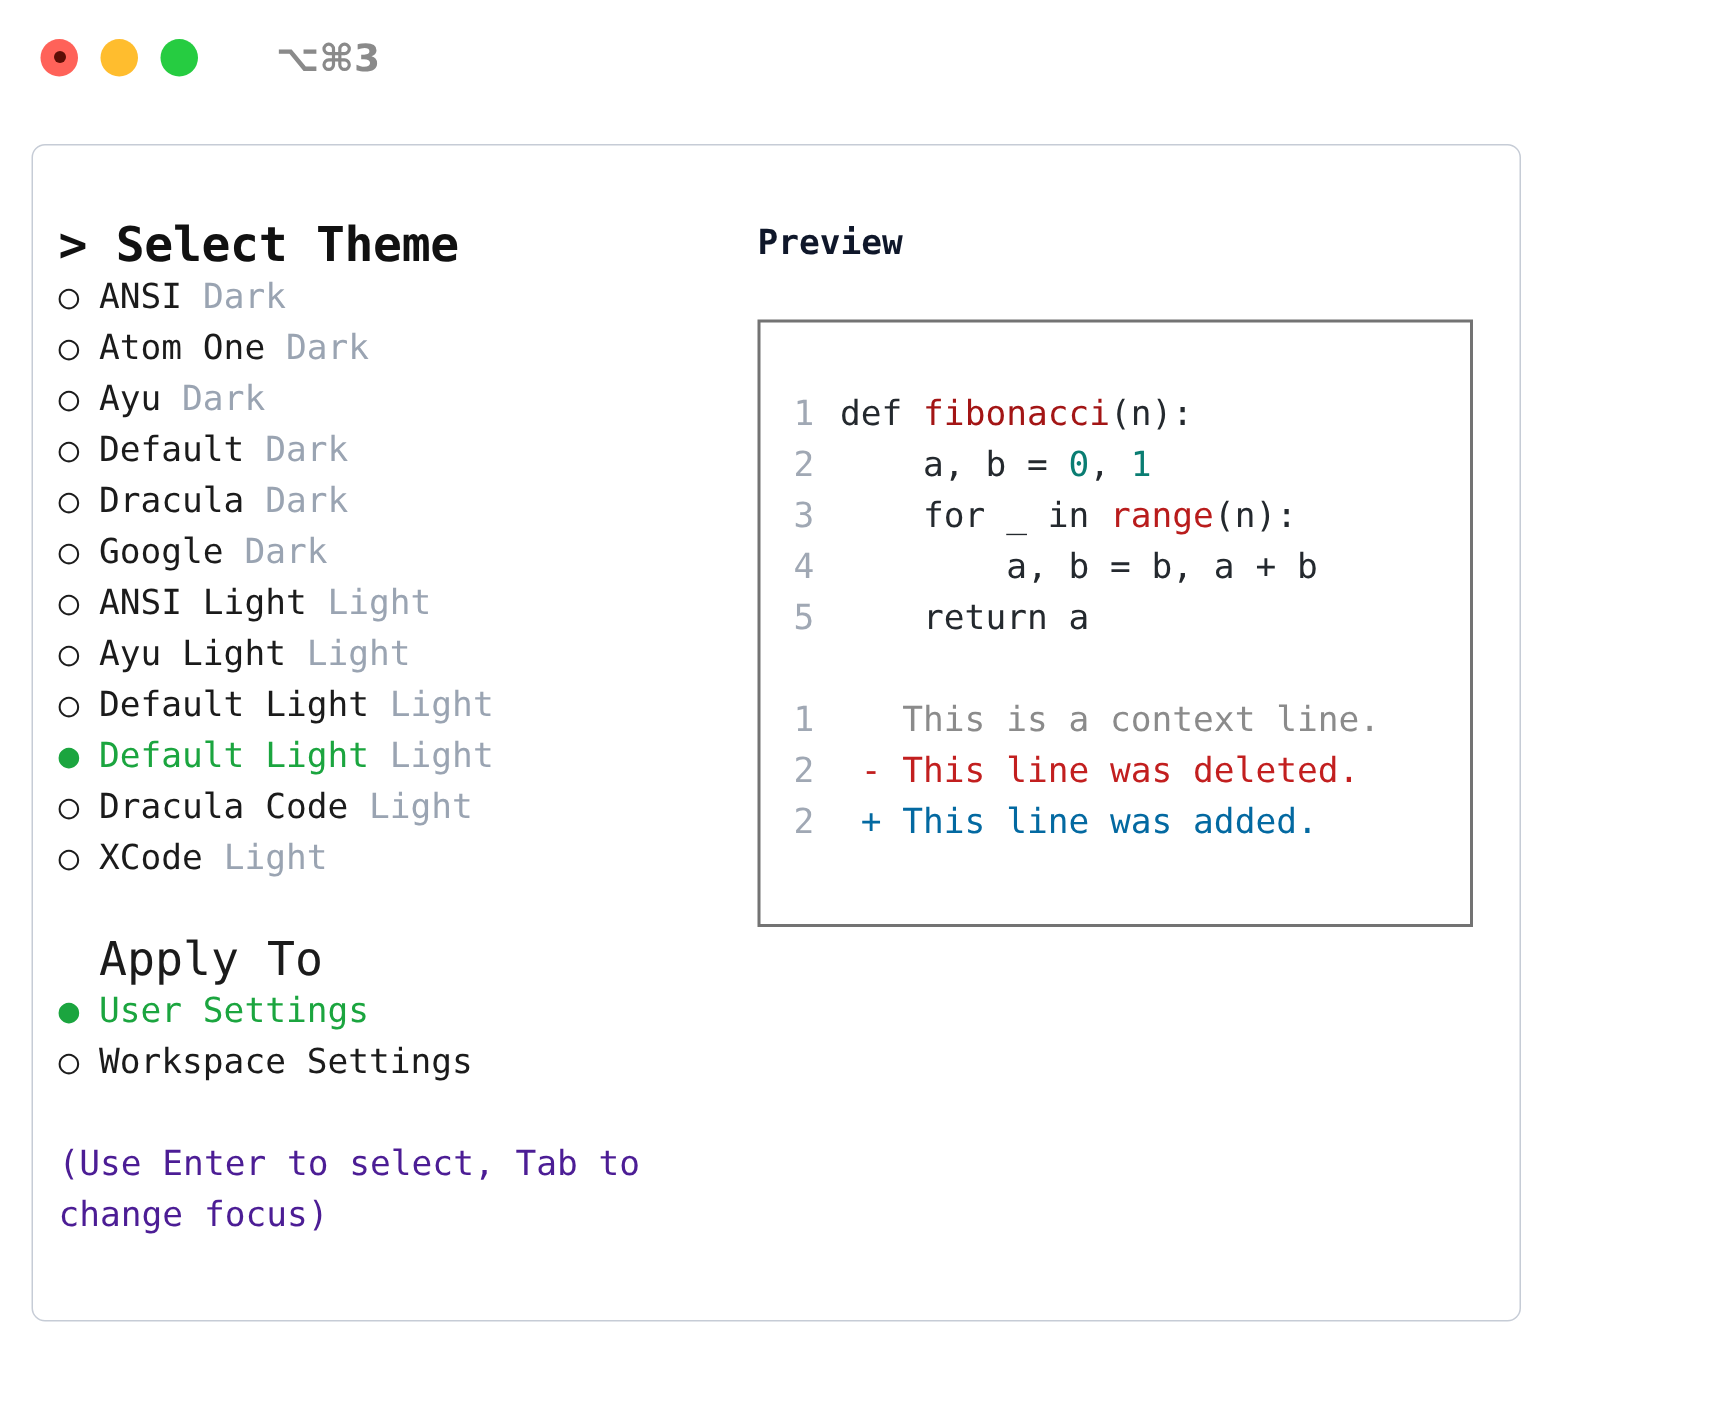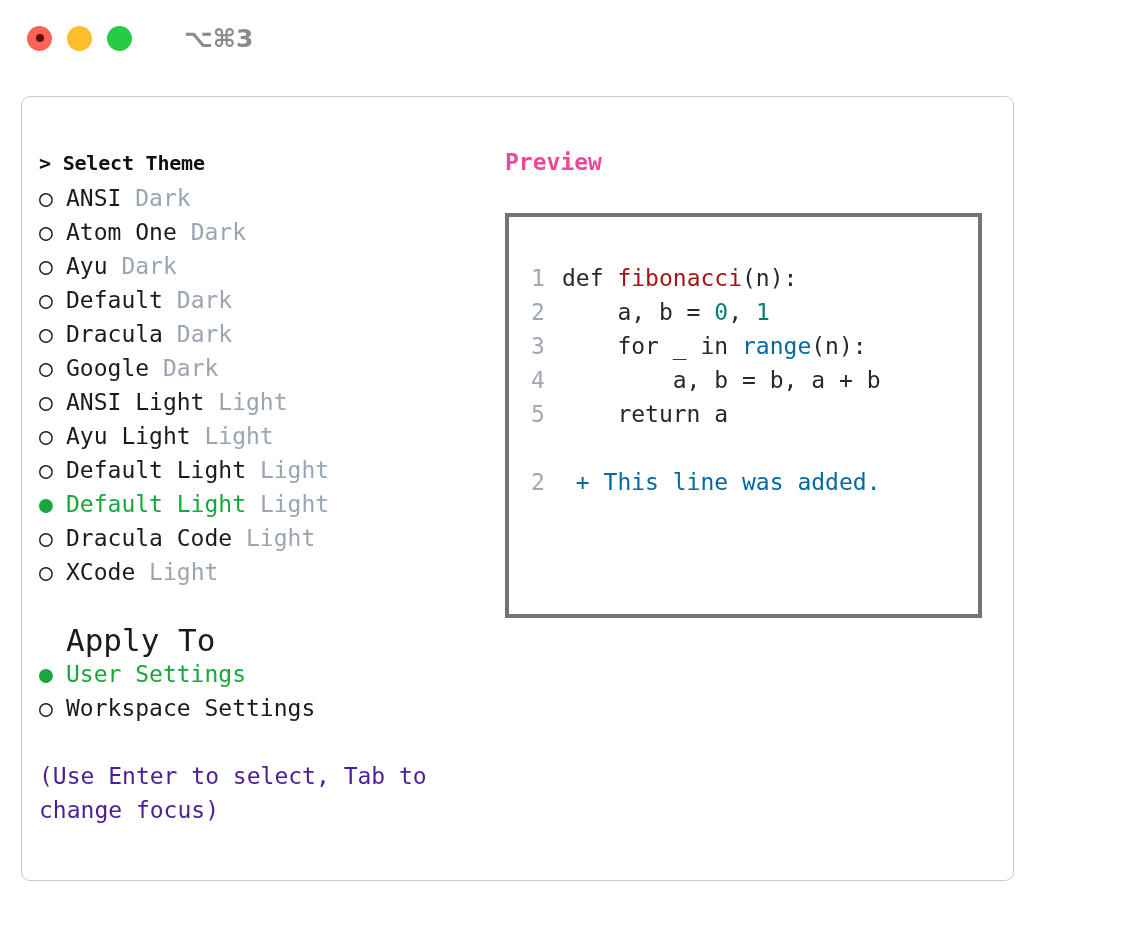--- a/index.html
+++ b/index.html
@@ -78,21 +78,21 @@
 
   .row {
     font-size: 23px;
     line-height: 34px;
     white-space: pre;
     color: #1b1b1b;
   }
 
   .header-row {
     font-weight: bold;
-    font-size: 20px;
+    font-size: 32px;
     line-height: 36px;
     color: #111111;
     letter-spacing: -0.2px;
   }
 
   .marker {
     display: inline-block;
     width: 27px;
   }
 
@@ -123,46 +123,46 @@
   
   #right {
     flex: 1 1 auto;
     padding-left: 18px;
   }
 
   #preview-title {
     font-size: 23px;
     line-height: 34px;
     font-weight: bold;
-    color: #ec4899;
+    color: #0f172a;
     margin-bottom: 34px;
   }
 
   #code-box {
     width: 477px;
     height: 405px;
-    border: 4px solid #737373;
+    border: 2px solid #737373;
     background: #ffffff;
     padding: 44px 0 0 22px;
   }
 
   .code-line {
     font-size: 23px;
     line-height: 34px;
     white-space: pre;
     color: #24292e;
   }
   .lnum {
     display: inline-block;
     width: 31px;
     color: #a0a8b4;
   }
   .tok-fn   { color: #a31515; }
   .tok-num  { color: #0a7d72; }
-  .tok-call { color: #0369a1; margin-top: 48px; }
+  .tok-call { color: #b91c1c; margin-top: 48px; }
 
   .diff-gap { height: 34px; }
   .diff-ctx { color: #8b8b8b; }
   .diff-del { color: #c21f1f; }
   .diff-add { color: #0369a1; }
 </style>
 </head>
 <body>
 
 <div id="window">
@@ -216,20 +216,22 @@
         <div id="code-box">
           <div id="code-lines">
               <div class="code-line"><span class="lnum">1</span><span>def </span><span class="tok-fn">fibonacci</span><span>(n):</span></div>
               <div class="code-line"><span class="lnum">2</span><span>    a, b = </span><span class="tok-num">0</span><span>, </span><span class="tok-num">1</span></div>
               <div class="code-line"><span class="lnum">3</span><span>    for _ in </span><span class="tok-call">range</span><span>(n):</span></div>
               <div class="code-line"><span class="lnum">4</span><span>        a, b = b, a + b</span></div>
               <div class="code-line"><span class="lnum">5</span><span>    return a</span></div>
             </div>
           <div class="diff-gap"></div>
           <div id="diff-lines">
+              <div class="code-line"><span class="lnum">1</span><span class="diff-ctx">   This is a context line.</span></div>
+              <div class="code-line"><span class="lnum">2</span><span class="diff-del"> - This line was deleted.</span></div>
               <div class="code-line"><span class="lnum">2</span><span class="diff-add"> + This line was added.</span></div>
             </div>
         </div>
       </div>
 
     </div>
   </div>
 </div>
 
 </body></html>

